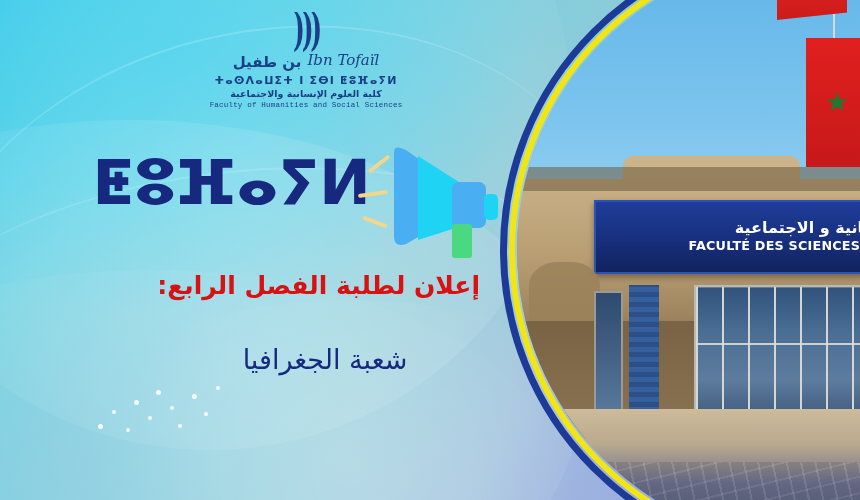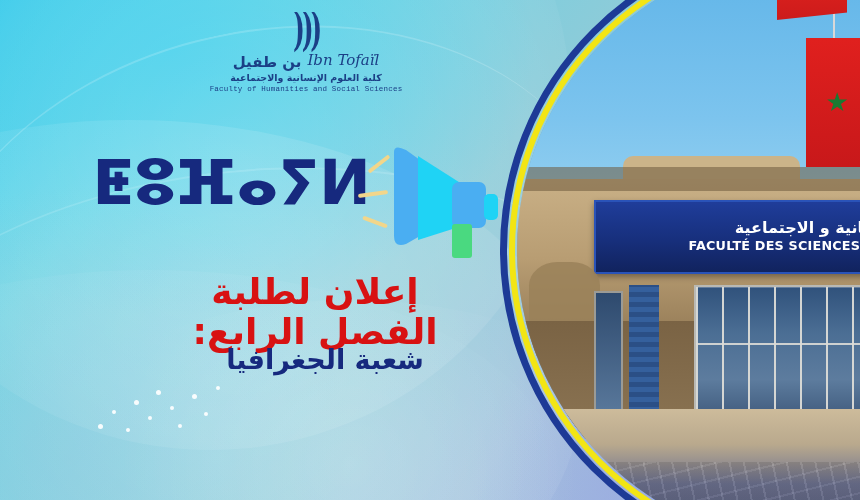--- a/index.html
+++ b/index.html
@@ -57,27 +57,27 @@
 
   
   .headline{
     position:absolute;left:110px;top:152px;width:260px;
     text-align:center;direction:rtl;
     font-size:62px;font-weight:700;color:#16297e;
     letter-spacing:-1px;line-height:1;
   }
   .sub-red{
     position:absolute;left:150px;top:272px;width:330px;
-    text-align:center;direction:rtl;
-    font-size:36px;font-weight:700;color:#d81212;line-height:1.1;
+    direction:rtl;
+    font-size:25px;font-weight:700;color:#d81212;line-height:1.1;
   }
   .sub-navy{
     position:absolute;left:180px;top:345px;width:290px;
     text-align:center;direction:rtl;
-    font-size:27px;font-weight:700;color:#16297e;line-height:1.1;
+    font-size:27px;font-weight:400;color:#16297e;line-height:1.1;
   }
 
   
   .mega{position:absolute;left:360px;top:140px;width:170px;height:130px;}
   .ray{position:absolute;background:#f2d68a;border-radius:2px;height:4px;}
 
   
   .photo-wrap{position:absolute;left:500px;top:-62px;width:624px;height:624px;}
   .ring-navy{position:absolute;inset:0;border-radius:50%;
      border:7px solid #1d3a96;box-sizing:border-box;}
@@ -164,20 +164,21 @@
     <i style="left:108px;top:28px;width:4px;height:4px;"></i>
     <i style="left:120px;top:2px;width:4px;height:4px;"></i>
   </div>
 
   <div class="logo">
     <div class="mark">)))</div>
     <div class="row-top">
       <span class="ar-name">بن طفيل</span>
       <span class="fr-name">Ibn Tofaïl</span>
     </div>
+    <div class="tifinagh">ⵜⴰⵙⴷⴰⵡⵉⵜ ⵏ ⵉⴱⵏ ⵟⵓⴼⴰⵢⵍ</div>
     <div class="ar-fac">كلية العلوم الإنسانية والاجتماعية</div>
     <div class="en-fac">Faculty of Humanities and Social Sciences</div>
   </div>
 
   <div class="headline">ⵟⵓⴼⴰⵢⵍ</div>
   <div class="sub-red">إعلان لطلبة الفصل الرابع:</div>
   <div class="sub-navy">شعبة الجغرافيا</div>
 
   <div class="mega">
     <div class="ray" style="left:6px;top:22px;width:26px;transform:rotate(-38deg);"></div>

